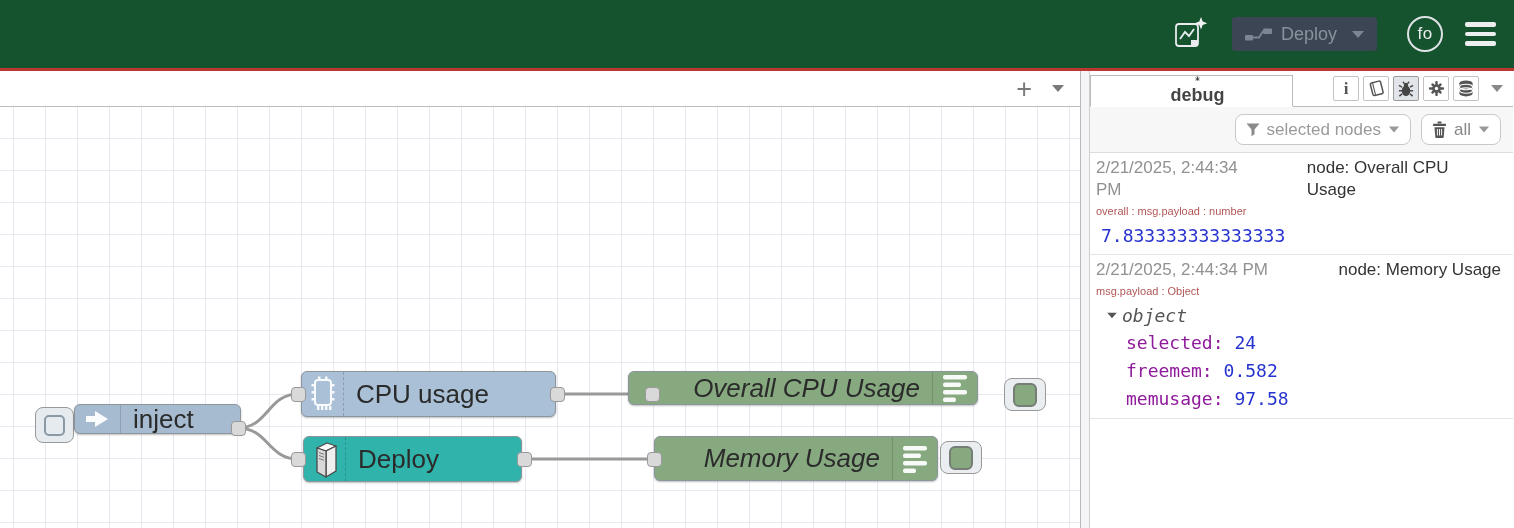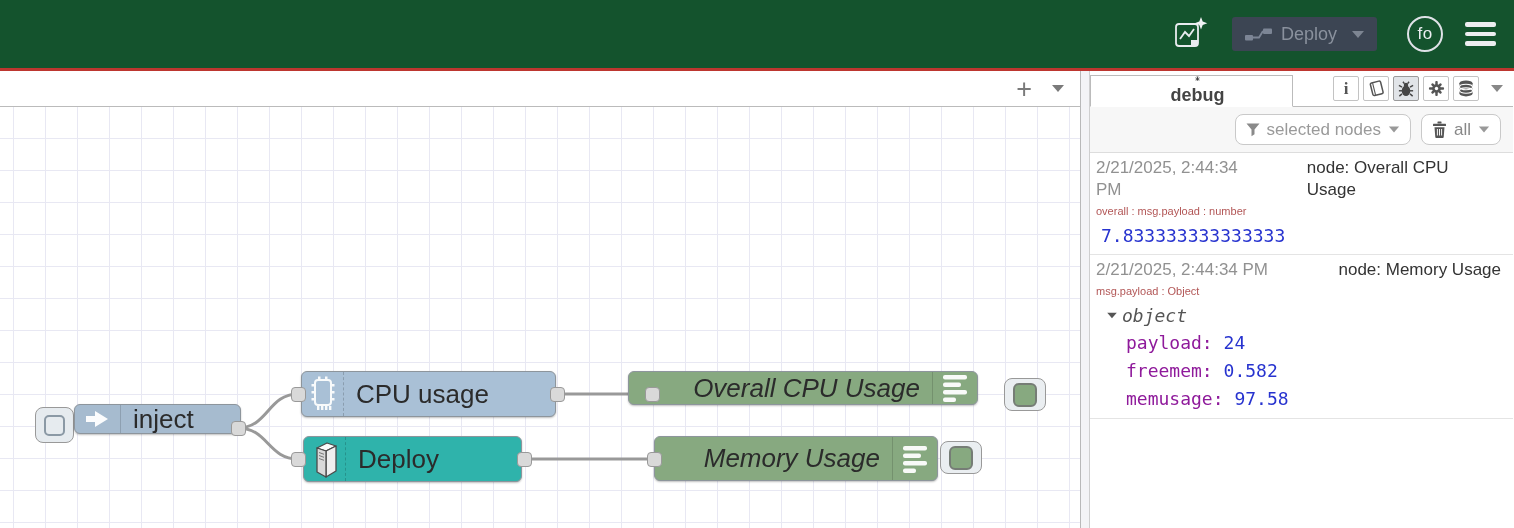--- a/index.html
+++ b/index.html
@@ -343,21 +343,21 @@
           <div class="msg-meta">
             <span class="msg-time">2/21/2025, 2:44:34 PM</span>
             <span class="msg-src">node: Memory Usage</span>
           </div>
           <div class="msg-path">msg.payload : Object</div>
           <div class="obj-row">
             <span class="caret-down"></span>
             <span>object</span>
           </div>
           <div class="prop-row">
-            <span class="prop-key">payload:</span>
+            <span class="prop-key">selected:</span>
             <span class="prop-val">24</span>
           </div>
           <div class="prop-row">
             <span class="prop-key">freemem:</span>
             <span class="prop-val">0.582</span>
           </div>
           <div class="prop-row">
             <span class="prop-key">memusage:</span>
             <span class="prop-val">97.58</span>
           </div>

